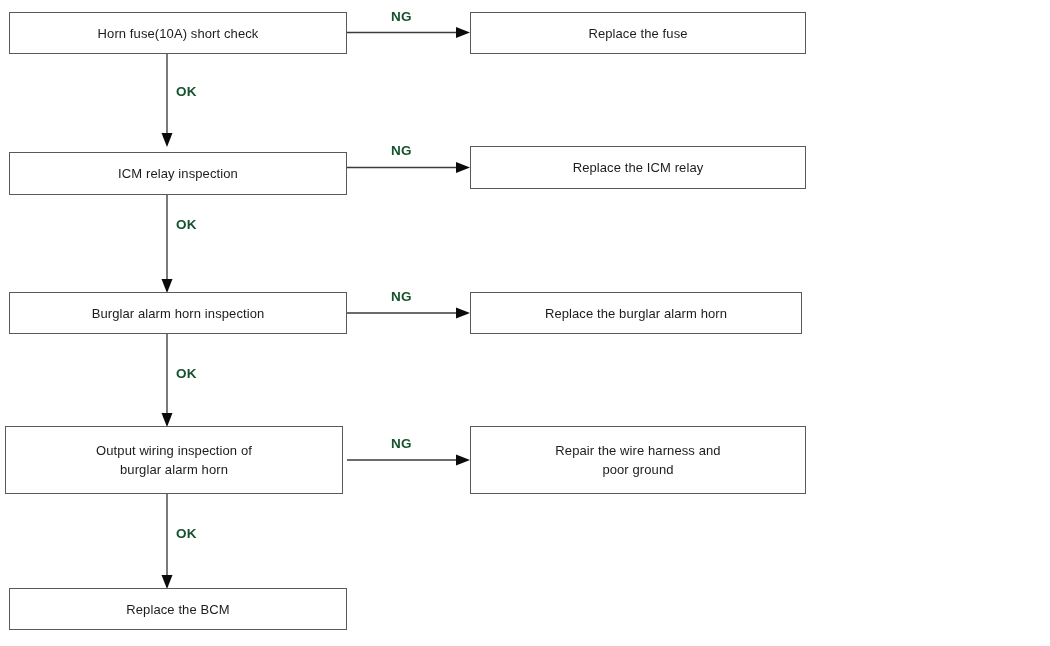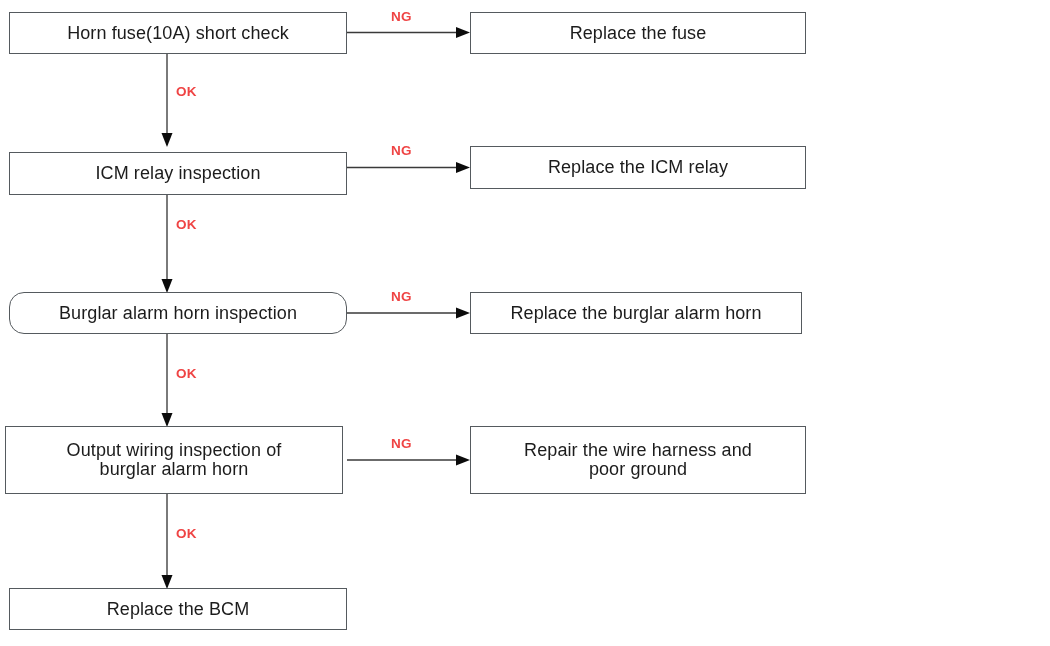--- a/index.html
+++ b/index.html
@@ -19,36 +19,36 @@
   .node {
     position: absolute;
     box-sizing: border-box;
     border: 1px solid #555a5e;
     background: #ffffff;
     display: flex;
     align-items: center;
     justify-content: center;
     text-align: center;
     color: #1c1c1c;
-    font-size: 18px;
+    font-size: 13px;
     line-height: 19px;
     letter-spacing: 0.1px;
     font-family: "Liberation Sans", sans-serif;
   }
   .node .node-text {
     display: block;
     white-space: pre-line;
     padding: 0 8px;
   }
   .edge-label {
     position: absolute;
     font-family: "Liberation Sans", sans-serif;
     font-size: 13.5px;
     font-weight: bold;
-    color: #ef4444;
+    color: #14532d;
     letter-spacing: 0.3px;
     white-space: nowrap;
   }
   .conn {
     position: absolute;
     top: 0;
     left: 0;
     width: 1050px;
     height: 646px;
     pointer-events: none;
@@ -105,21 +105,21 @@
   </svg>
 
   <div class="node" style="left:9px; top:12px; width:338px; height:42px;">
     <span class="node-text">Horn fuse(10A) short check</span>
   </div>
 
   <div class="node" style="left:9px; top:152px; width:338px; height:43px;">
     <span class="node-text">ICM relay inspection</span>
   </div>
 
-  <div class="node" style="left:9px; top:292px; width:338px; height:42px;border-radius:15px;">
+  <div class="node" style="left:9px; top:292px; width:338px; height:42px;">
     <span class="node-text">Burglar alarm horn inspection</span>
   </div>
 
   <div class="node" style="left:5px; top:426px; width:338px; height:68px;">
     <span class="node-text">Output wiring inspection of
 burglar alarm horn</span>
   </div>
 
   <div class="node" style="left:9px; top:588px; width:338px; height:42px;">
     <span class="node-text">Replace the BCM</span>

